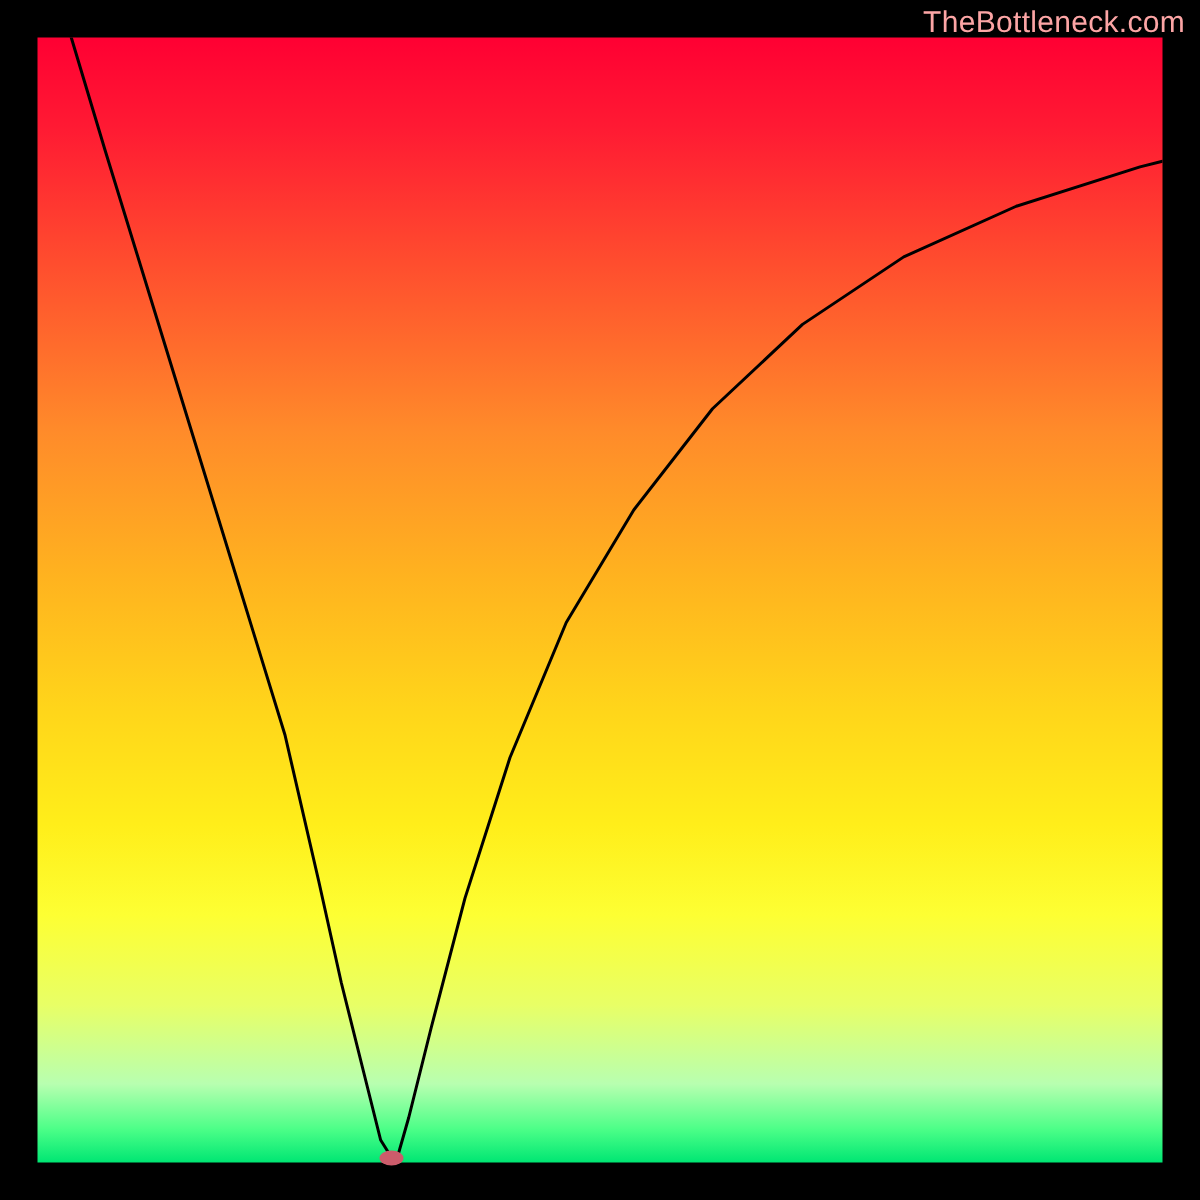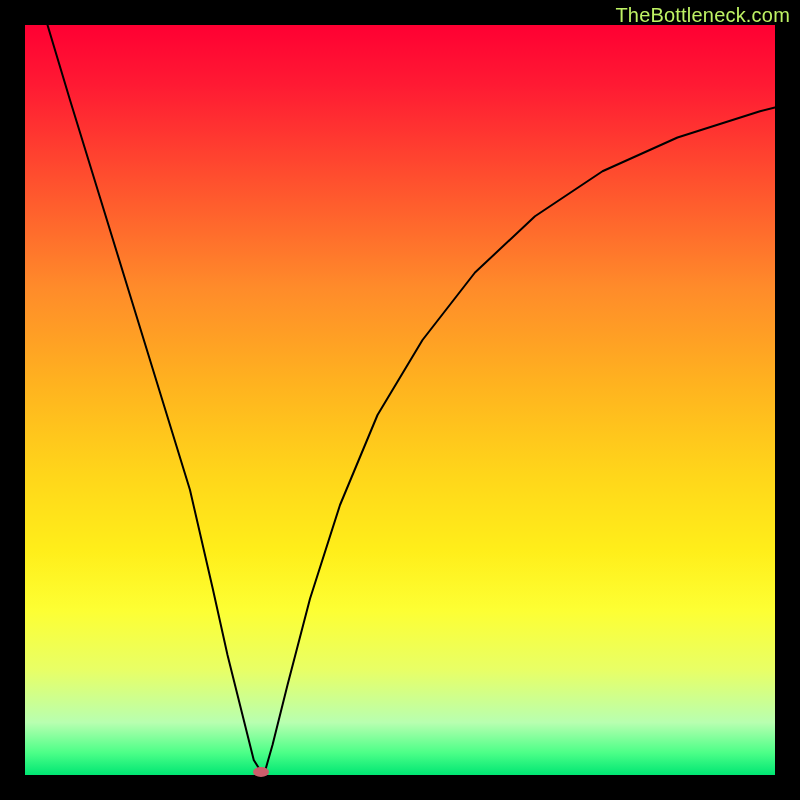--- a/index.html
+++ b/index.html
@@ -29,21 +29,21 @@
       #e8ff66 86%,
       #b8ffb0 93%,
       #4dff88 97%,
       #00e673 100%
     );
   }
   .watermark {
     position: absolute;
     top: 4px;
     right: 10px;
-    color: #bef264;
+    color: #fca5a5;
     font-size: 20px;
     font-weight: 500;
     letter-spacing: 0.2px;
   }
   svg.curve {
     position: absolute;
     top: 0;
     left: 0;
   }
   .marker {

